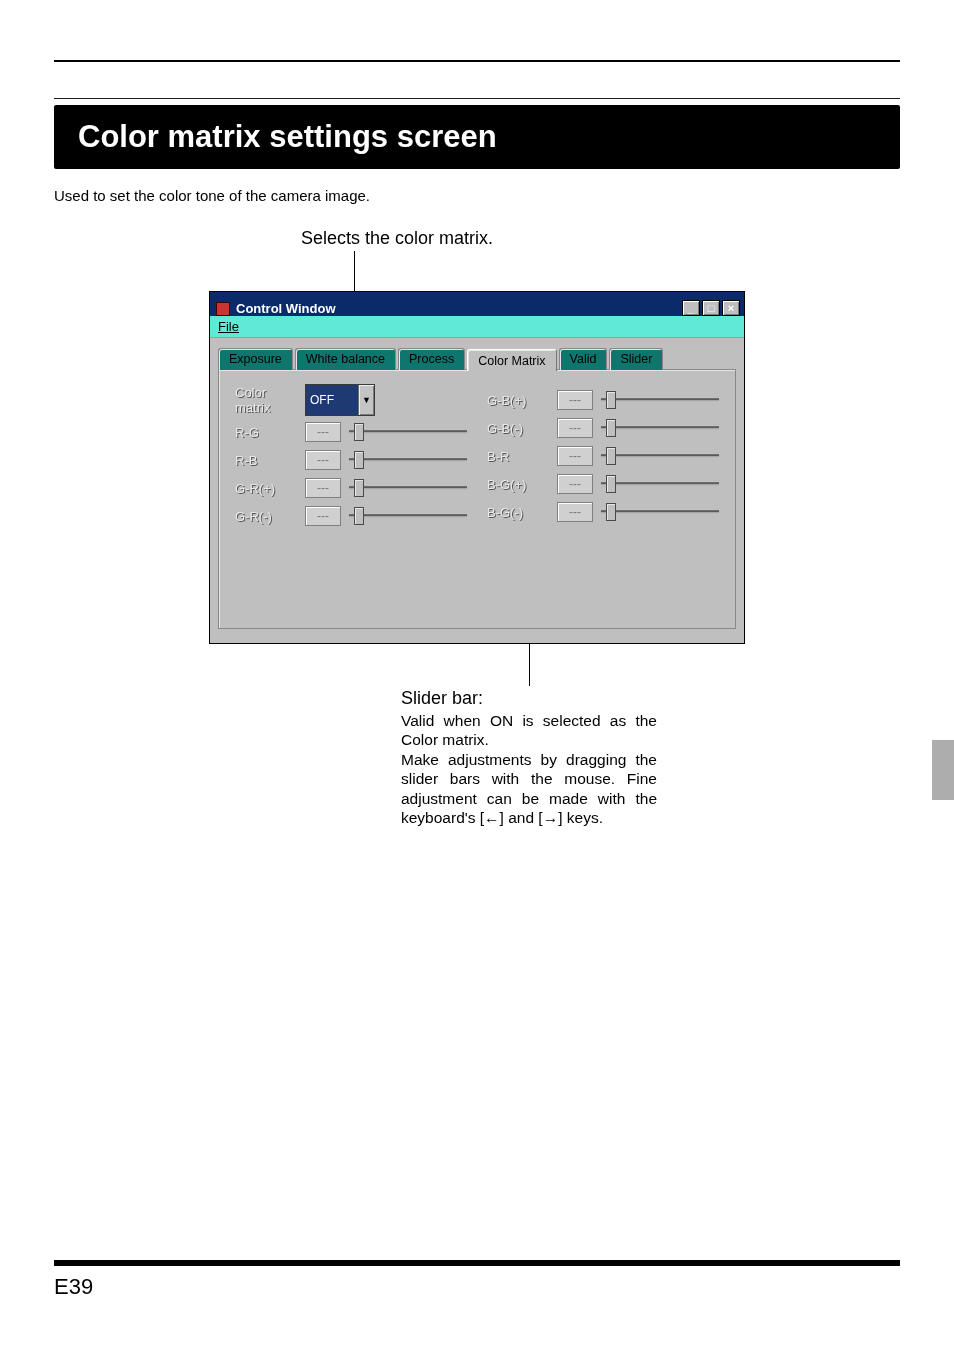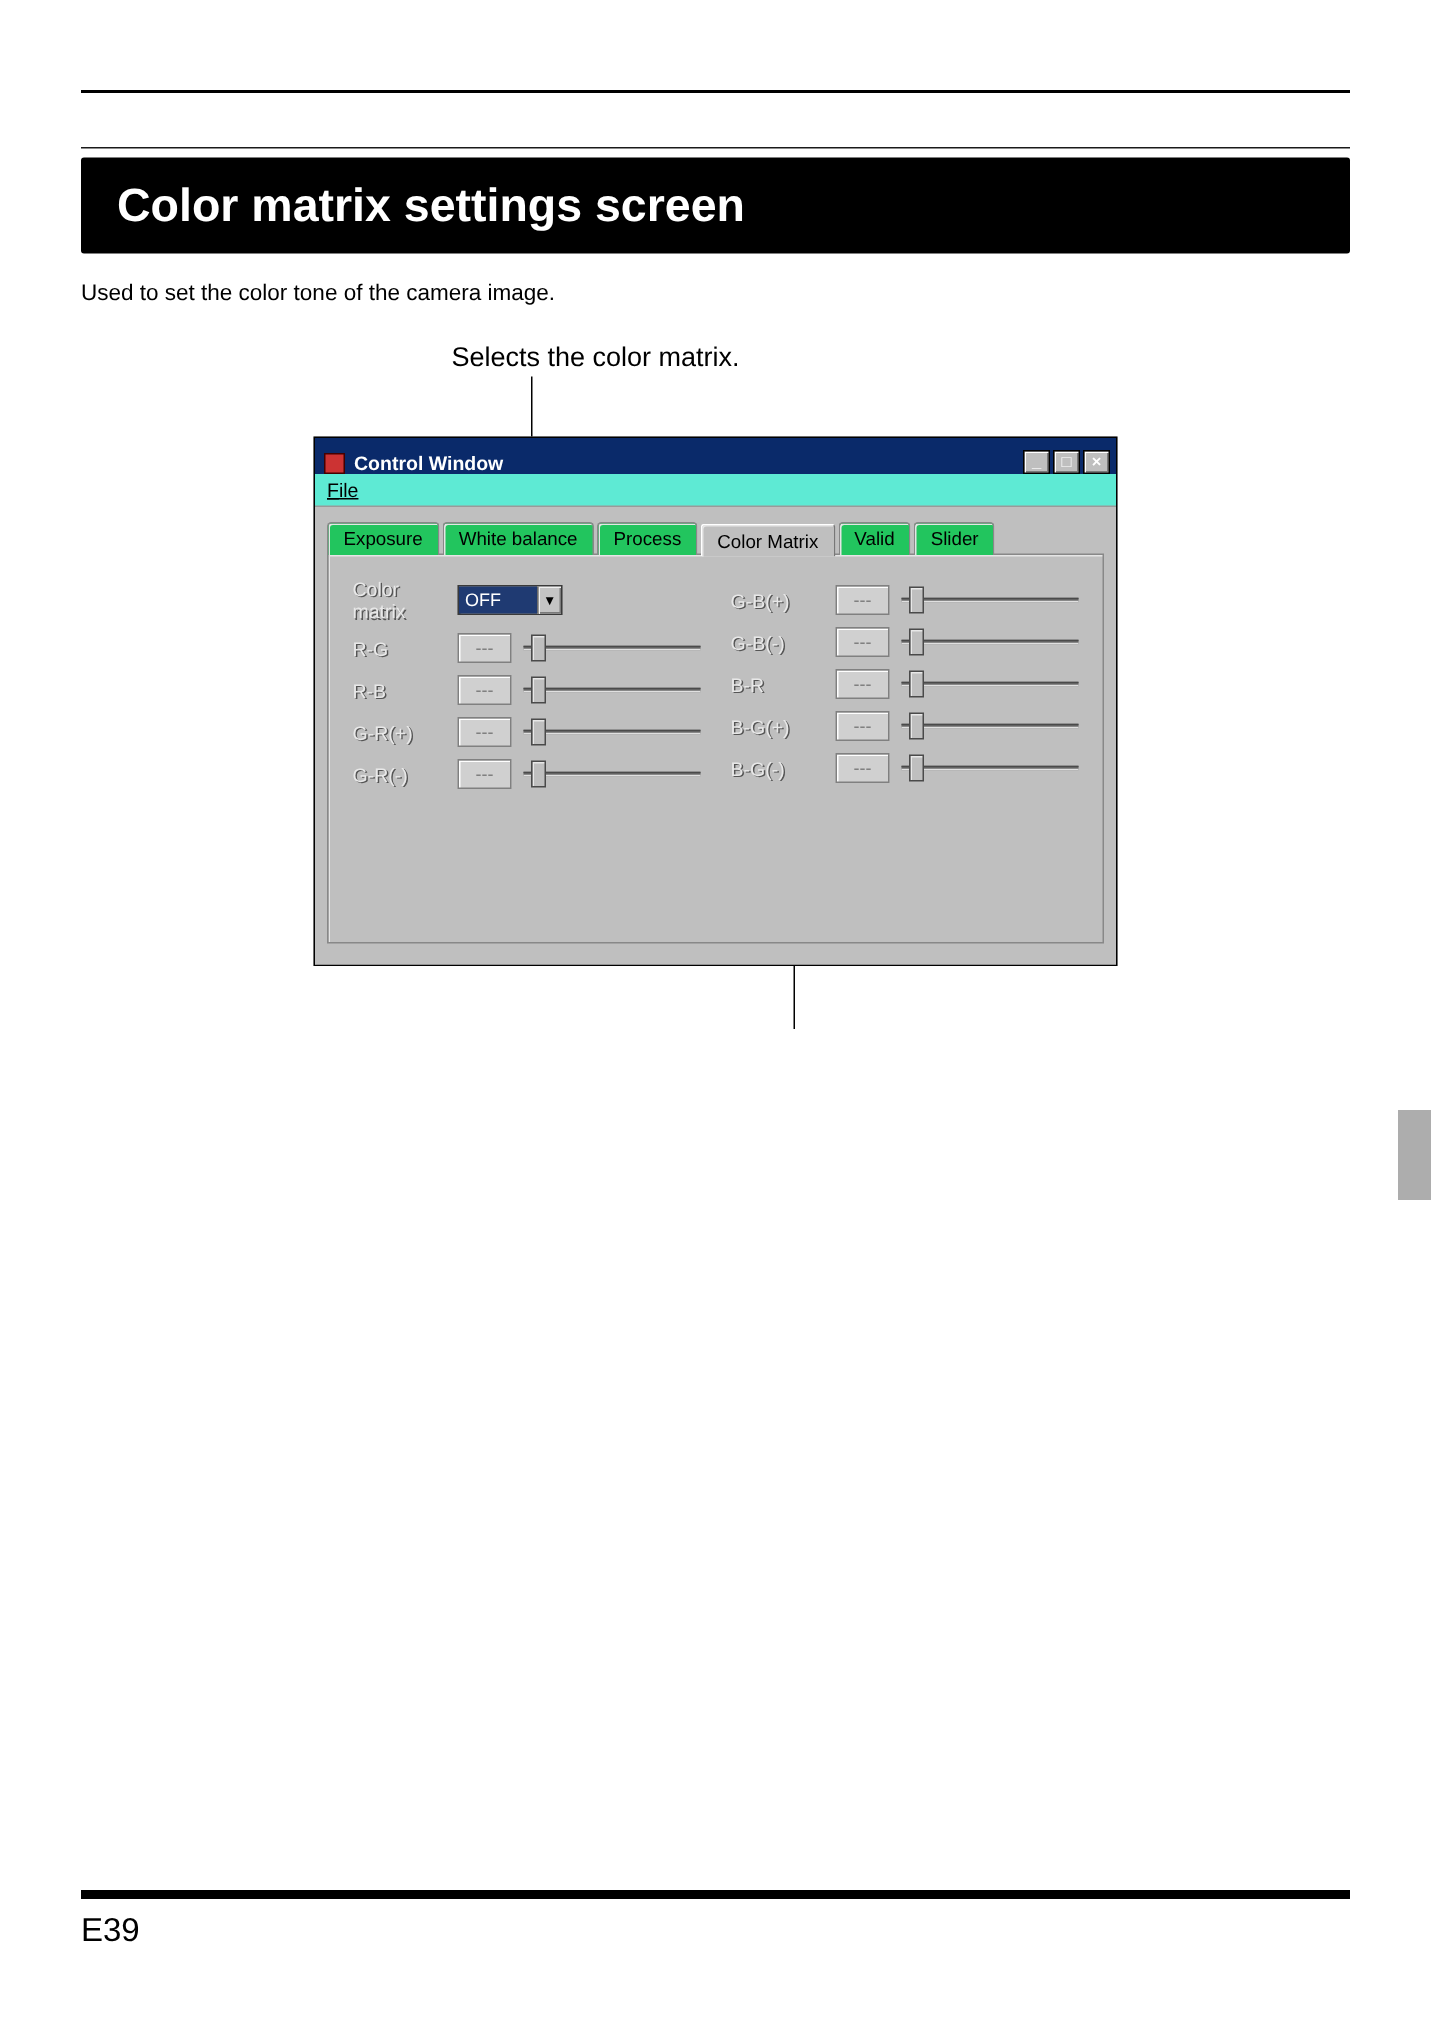--- a/index.html
+++ b/index.html
@@ -21,35 +21,35 @@
   .ctrl-wrap { width: 536px; margin: 0 auto; }
   .window { width: 536px; background: #bfbfbf; border: 1px solid #000; box-shadow: inset 1px 1px 0 #e9e9e9; }
   .titlebar { height: 24px; background: linear-gradient(#0a2a6a,#0a2a6a); color: #fff; display: flex; align-items: flex-end; padding: 0 4px 0 6px; font-size: 13px; font-weight: bold; }
   .titlebar .spacer { flex: 1; }
   .winbtn { width: 18px; height: 16px; background: #bfbfbf; border: 1px solid #000; margin-left: 2px; display: flex; align-items: center; justify-content: center; font-size: 11px; line-height: 1; box-shadow: inset 1px 1px 0 #fff, inset -1px -1px 0 #7a7a7a; }
   .menubar { height: 22px; background: #5eead4; display: flex; align-items: center; padding: 0 8px; font-size: 13px; border-bottom: 1px solid #9a9a9a; }
   .menubar span { text-decoration: underline; }
 
   .tabhost { padding: 10px 8px 14px 8px; background: #bfbfbf; }
   .tabs { display: flex; gap: 0; margin-bottom: -1px; position: relative; z-index: 2; }
-  .tab { background: #22c55e; border: 1px solid #888; border-bottom: none; padding: 3px 10px; font-size: 12.5px; color: #000; border-top-left-radius: 3px; border-top-right-radius: 3px; margin-right: 2px; box-shadow: inset 1px 1px 0 #e5e5e5; cursor: default; }
+  .tab { background: #0f766e; border: 1px solid #888; border-bottom: none; padding: 3px 10px; font-size: 12.5px; color: #000; border-top-left-radius: 3px; border-top-right-radius: 3px; margin-right: 2px; box-shadow: inset 1px 1px 0 #e5e5e5; cursor: default; }
   .tab.active { border-color: #fff #777 #bfbfbf #fff; background: #bfbfbf; position: relative; top: 1px; padding-top: 4px; padding-bottom: 3px; z-index: 3; }
   .tabpanel { border: 1px solid #888; background: #bfbfbf; padding: 16px 16px 50px 16px; min-height: 260px; box-shadow: inset 1px 1px 0 #e5e5e5; position: relative; z-index:1; }
 
   .row { display: flex; align-items: center; height: 28px; }
   .cols { display: flex; gap: 20px; }
   .col { flex: 1; }
 
   .lbl { width: 70px; font-size: 13px; color: #e8e8e8; text-shadow: 1px 1px 0 #555; }
   .valbox { width: 36px; height: 20px; background: #d0d0d0; border: 1px solid #808080; box-shadow: inset 1px 1px 0 #fff; font-size: 12px; color: #7a7a7a; display: flex; align-items: center; justify-content: center; margin-right: 8px; }
   .slider { flex: 1; height: 20px; position: relative; }
   .slider .track { position: absolute; left: 0; right: 0; top: 50%; height: 3px; background: #6d6d6d; border-top: 1px solid #4a4a4a; border-bottom: 1px solid #e0e0e0; transform: translateY(-50%); }
   .slider .thumb { position: absolute; left: 10px; top: 50%; width: 10px; height: 18px; background: #bfbfbf; border: 1px solid #4a4a4a; box-shadow: inset 1px 1px 0 #e8e8e8; transform: translate(-50%,-50%); }
 
-  .combo { display: inline-flex; align-items: stretch; border: 1px solid #3a3a3a; height: 20px; background: #a8a8a8; width: 70px; box-shadow: inset 1px 1px 1px #3a3a3a; }
+  .combo { display: inline-flex; align-items: stretch; border: 1px solid #3a3a3a; height: 32px; background: #a8a8a8; width: 70px; box-shadow: inset 1px 1px 1px #3a3a3a; }
   .combo .sel { flex: 1; background: #1f3a72; color: #fff; font-size: 12px; padding: 1px 4px; display: flex; align-items: center; }
   .combo .btn { width: 16px; background: #c4c4c4; border-left: 1px solid #6a6a6a; display: flex; align-items: center; justify-content: center; font-size: 9px; box-shadow: inset 1px 1px 0 #f0f0f0, inset -1px -1px 0 #7a7a7a; }
 
   .row.first { margin-bottom: 4px; }
 
   
   .leader-below { width: 1px; height: 42px; background: #000; margin: 0 auto; position: relative; left: 52px; }
 
   .slider-exp { width: 256px; margin: 2px auto 0 auto; position: relative; left: 52px; font-size: 16px; }
   .slider-exp h4 { font-size: 18px; font-weight: normal; margin-bottom: 2px; }
@@ -185,20 +185,25 @@
                   </span>
               </div>
             </div>
           </div>
         </div>
       </div>
     </div>
   </div>
 
   <div class="leader-below"></div>
+  <div class="slider-exp">
+    <h4>Slider bar:</h4>
+    <p>Valid when ON is selected as the Color matrix.</p>
+    <p>Make adjustments by dragging the slider bars with the mouse. Fine adjustment can be made with the keyboard's [←] and [→] keys.</p>
+  </div>
 
   <div class="side-tab"></div>
 
   <div class="footer">
     <div class="bar"></div>
     <div class="pg">E39</div>
   </div>
 </div>
 
 </body></html>

